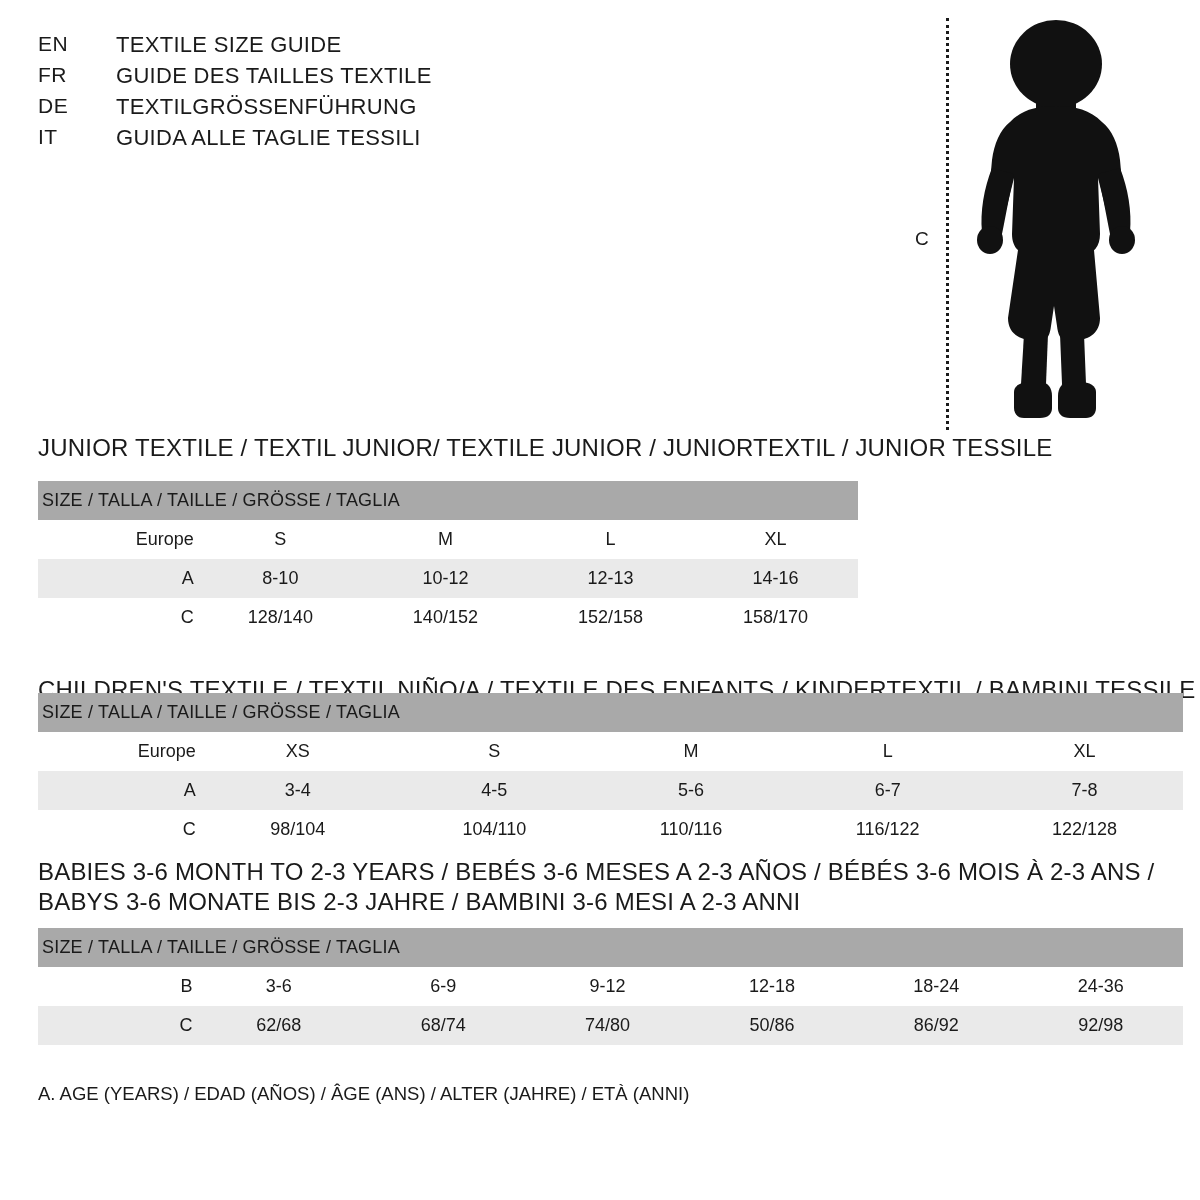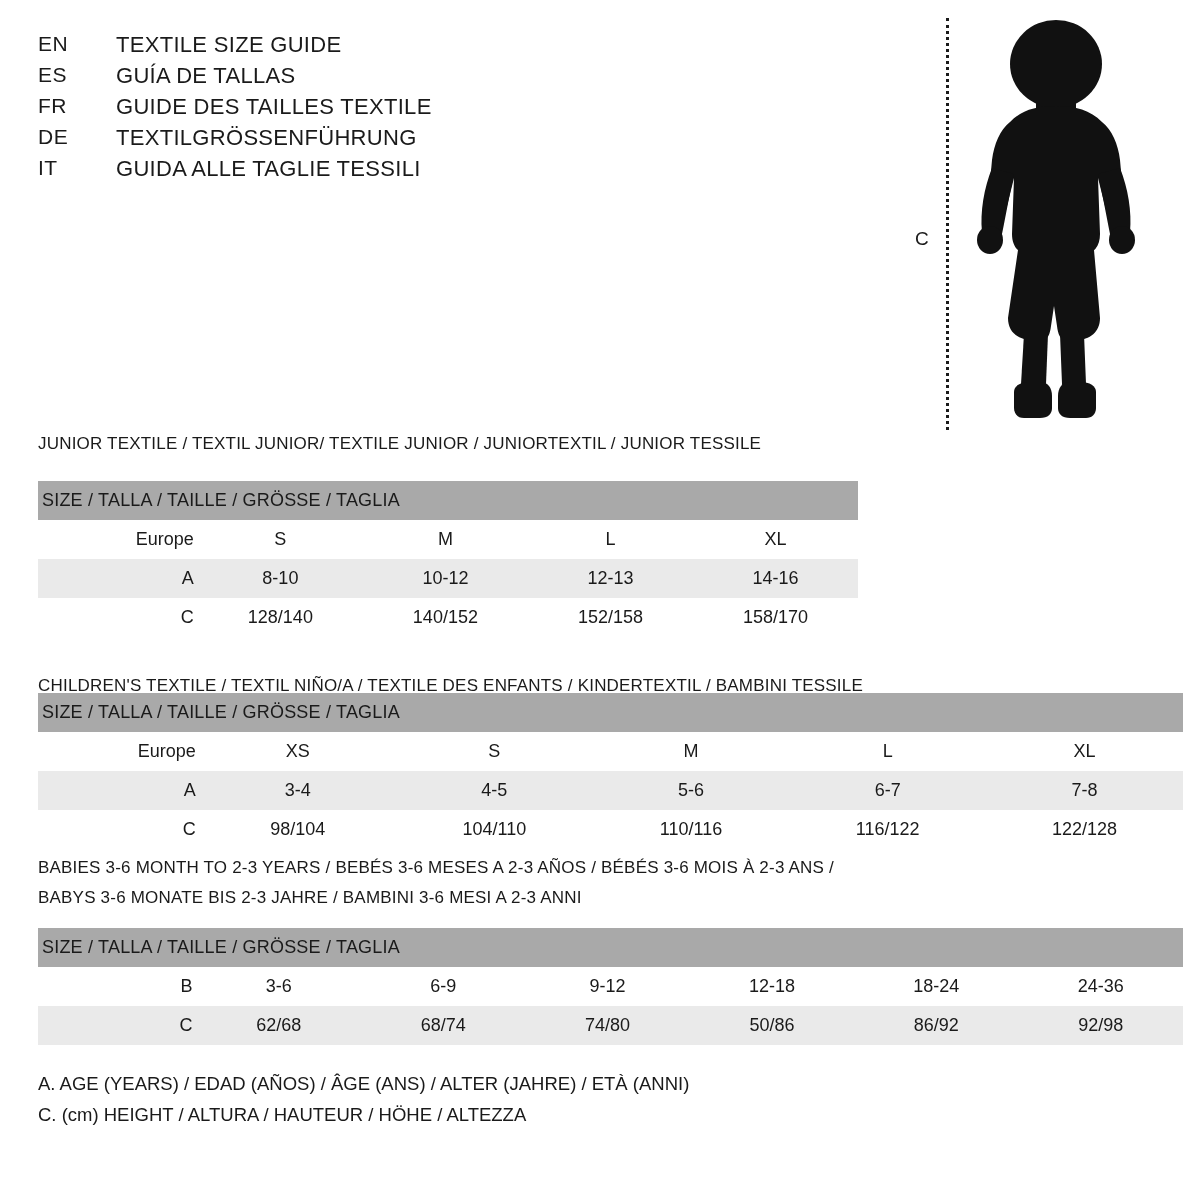--- a/index.html
+++ b/index.html
@@ -67,21 +67,21 @@
   .silhouette {
     position: absolute;
     left: 58px;
     top: 8px;
   }
 
   
   .section-heading {
     position: absolute;
     left: 38px;
-    font-size: 17px;
+    font-size: 24px;
     letter-spacing: 0.2px;
     color: #1a1a1a;
     white-space: nowrap;
   }
 
   
   table.size-table {
     position: absolute;
     border-collapse: collapse;
     font-size: 18px;
@@ -105,33 +105,29 @@
 
   
   .legend {
     position: absolute;
     left: 38px;
     top: 1068px;
     font-size: 18.5px;
     line-height: 31px;
     color: #1a1a1a;
   }
-  .legend div { white-space: nowrap; }
+  .legend div { white-space: nowrap; margin-top: 10px; }
 </style>
 </head>
 <body>
 
 <div class="lang-block">
   <div class="lang-row">
     <span class="lang-code">EN</span>
     <span class="lang-title">TEXTILE SIZE GUIDE</span>
-  </div>
-  <div class="lang-row">
-    <span class="lang-code">ES</span>
-    <span class="lang-title">GUÍA DE TALLAS</span>
   </div>
   <div class="lang-row">
     <span class="lang-code">FR</span>
     <span class="lang-title">GUIDE DES TAILLES TEXTILE</span>
   </div>
   <div class="lang-row">
     <span class="lang-code">DE</span>
     <span class="lang-title">TEXTILGRÖSSENFÜHRUNG</span>
   </div>
   <div class="lang-row">
@@ -274,14 +270,13 @@
     <td class="cell-val">74/80</td>
     <td class="cell-val">50/86</td>
     <td class="cell-val">86/92</td>
     <td class="cell-val">92/98</td>
   </tr>
 </tbody>
   </table>
 
 <div class="legend">
   <div>A. AGE (YEARS) / EDAD (AÑOS) / ÂGE (ANS) / ALTER (JAHRE) / ETÀ (ANNI)</div>
-  <div>C. (cm) HEIGHT / ALTURA / HAUTEUR / HÖHE / ALTEZZA</div>
 </div>
 
 </body></html>

